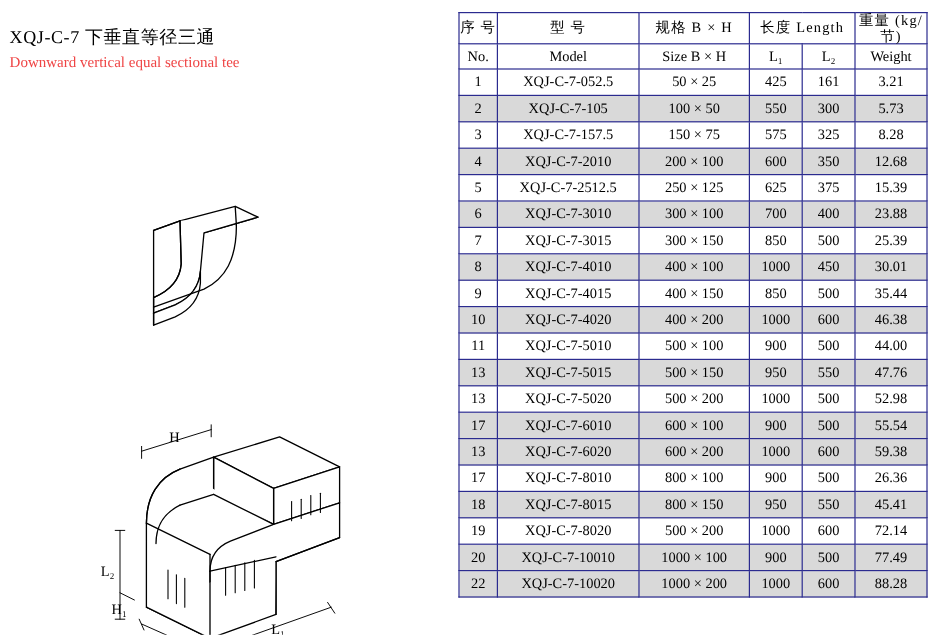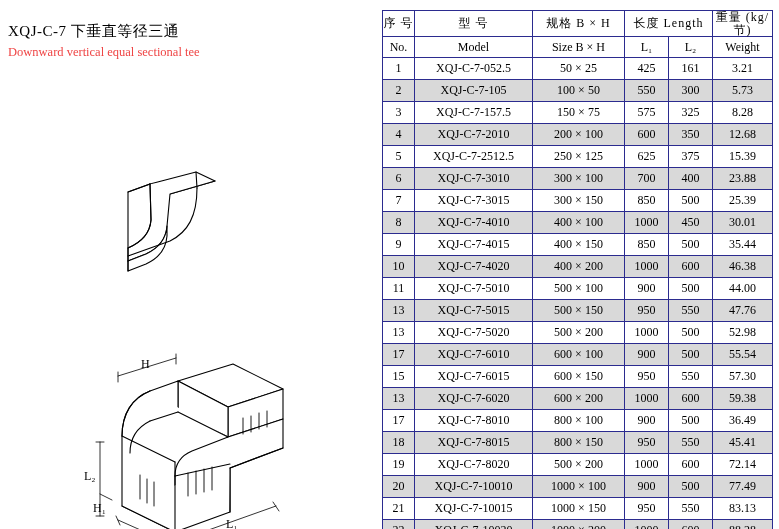--- a/index.html
+++ b/index.html
@@ -338,43 +338,35 @@
           <td>52.98</td>
         </tr>
         <tr class="alt">
           <td>17</td>
           <td class="cell-model">XQJ-C-7-6010</td>
           <td>600 × 100</td>
           <td>900</td>
           <td>500</td>
           <td>55.54</td>
         </tr>
-        <tr class="plain">
-          <td>15</td>
-          <td class="cell-model">XQJ-C-7-6015</td>
-          <td>600 × 150</td>
-          <td>950</td>
-          <td>550</td>
-          <td>57.30</td>
-        </tr>
         <tr class="alt">
           <td>13</td>
           <td class="cell-model">XQJ-C-7-6020</td>
           <td>600 × 200</td>
           <td>1000</td>
           <td>600</td>
           <td>59.38</td>
         </tr>
         <tr class="plain">
           <td>17</td>
           <td class="cell-model">XQJ-C-7-8010</td>
           <td>800 × 100</td>
           <td>900</td>
           <td>500</td>
-          <td>36.49</td>
+          <td>26.36</td>
         </tr>
         <tr class="alt">
           <td>18</td>
           <td class="cell-model">XQJ-C-7-8015</td>
           <td>800 × 150</td>
           <td>950</td>
           <td>550</td>
           <td>45.41</td>
         </tr>
         <tr class="plain">
@@ -386,28 +378,20 @@
           <td>72.14</td>
         </tr>
         <tr class="alt">
           <td>20</td>
           <td class="cell-model">XQJ-C-7-10010</td>
           <td>1000 × 100</td>
           <td>900</td>
           <td>500</td>
           <td>77.49</td>
         </tr>
-        <tr class="plain">
-          <td>21</td>
-          <td class="cell-model">XQJ-C-7-10015</td>
-          <td>1000 × 150</td>
-          <td>950</td>
-          <td>550</td>
-          <td>83.13</td>
-        </tr>
         <tr class="alt">
           <td>22</td>
           <td class="cell-model">XQJ-C-7-10020</td>
           <td>1000 × 200</td>
           <td>1000</td>
           <td>600</td>
           <td>88.28</td>
         </tr>
       </tbody>
   </table>

